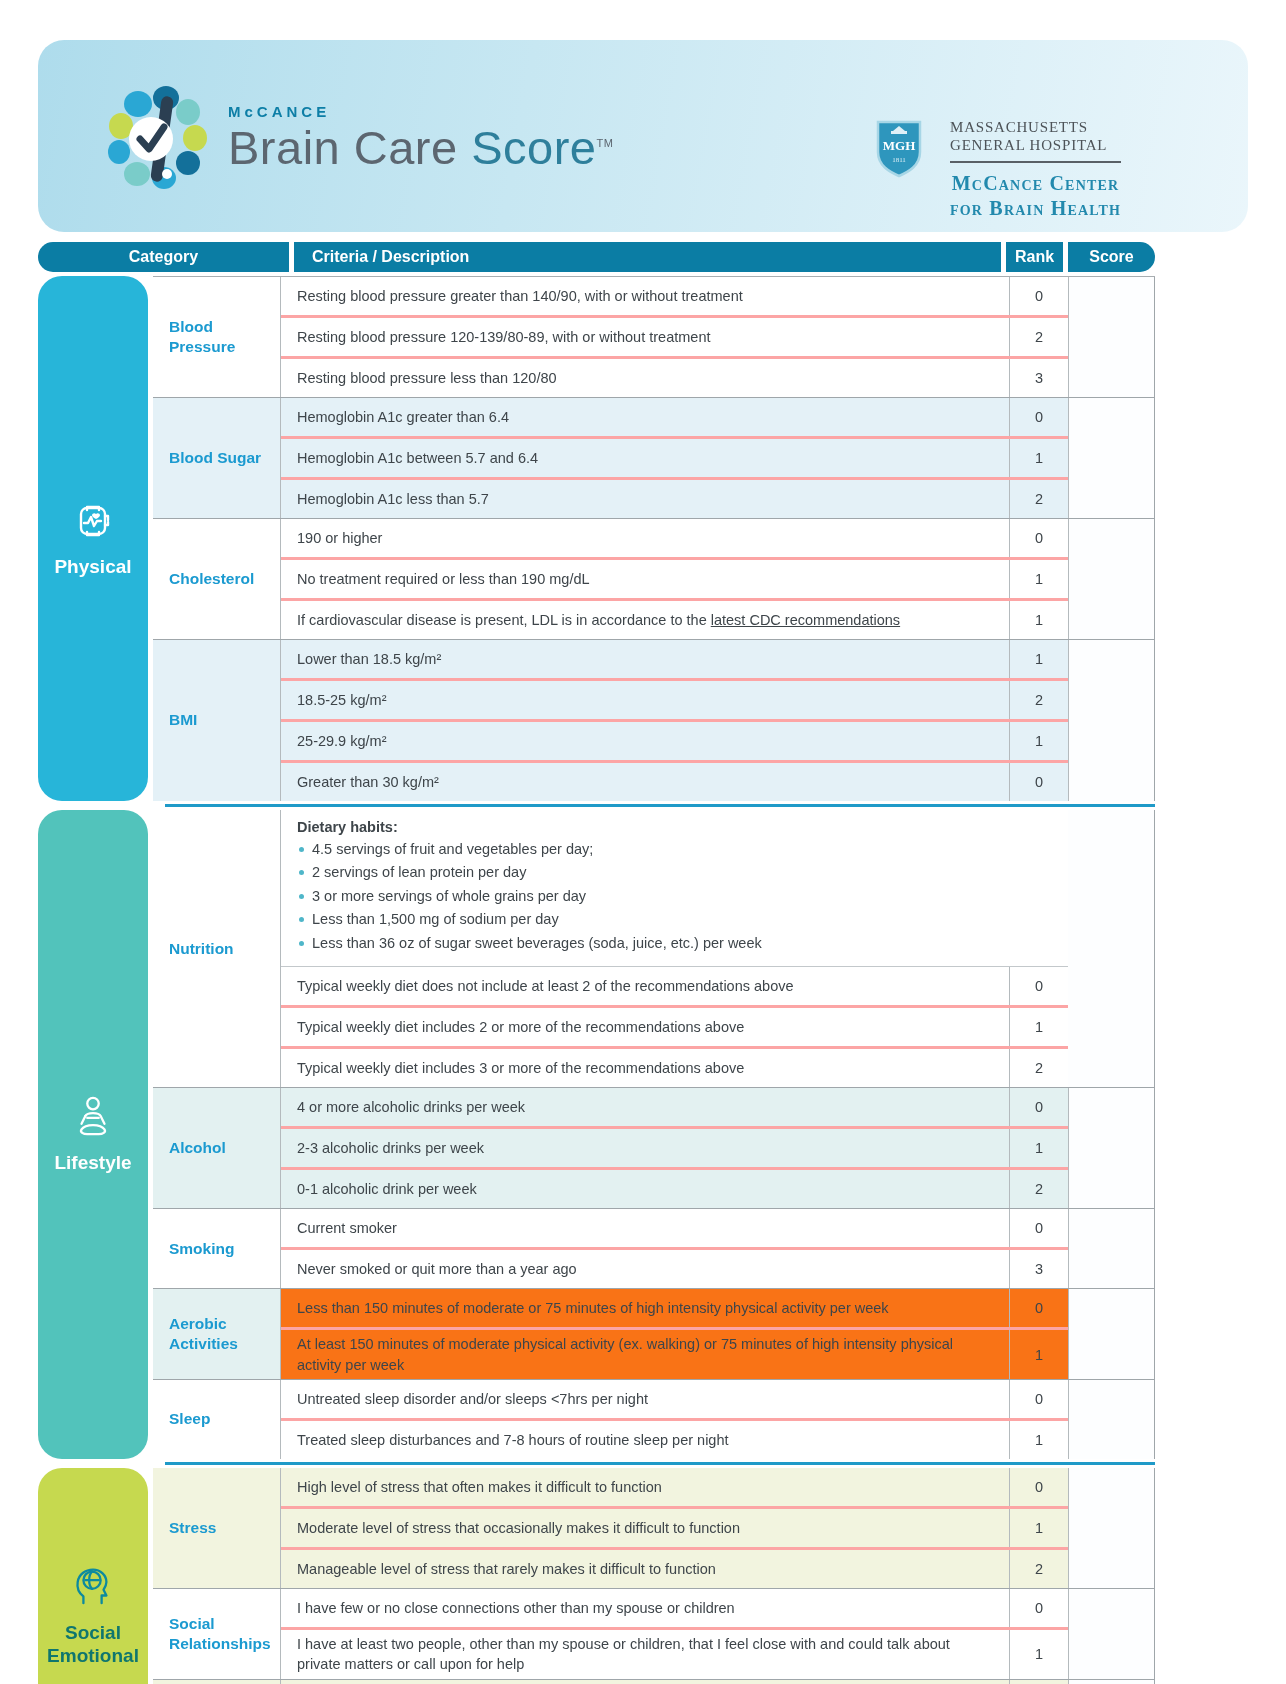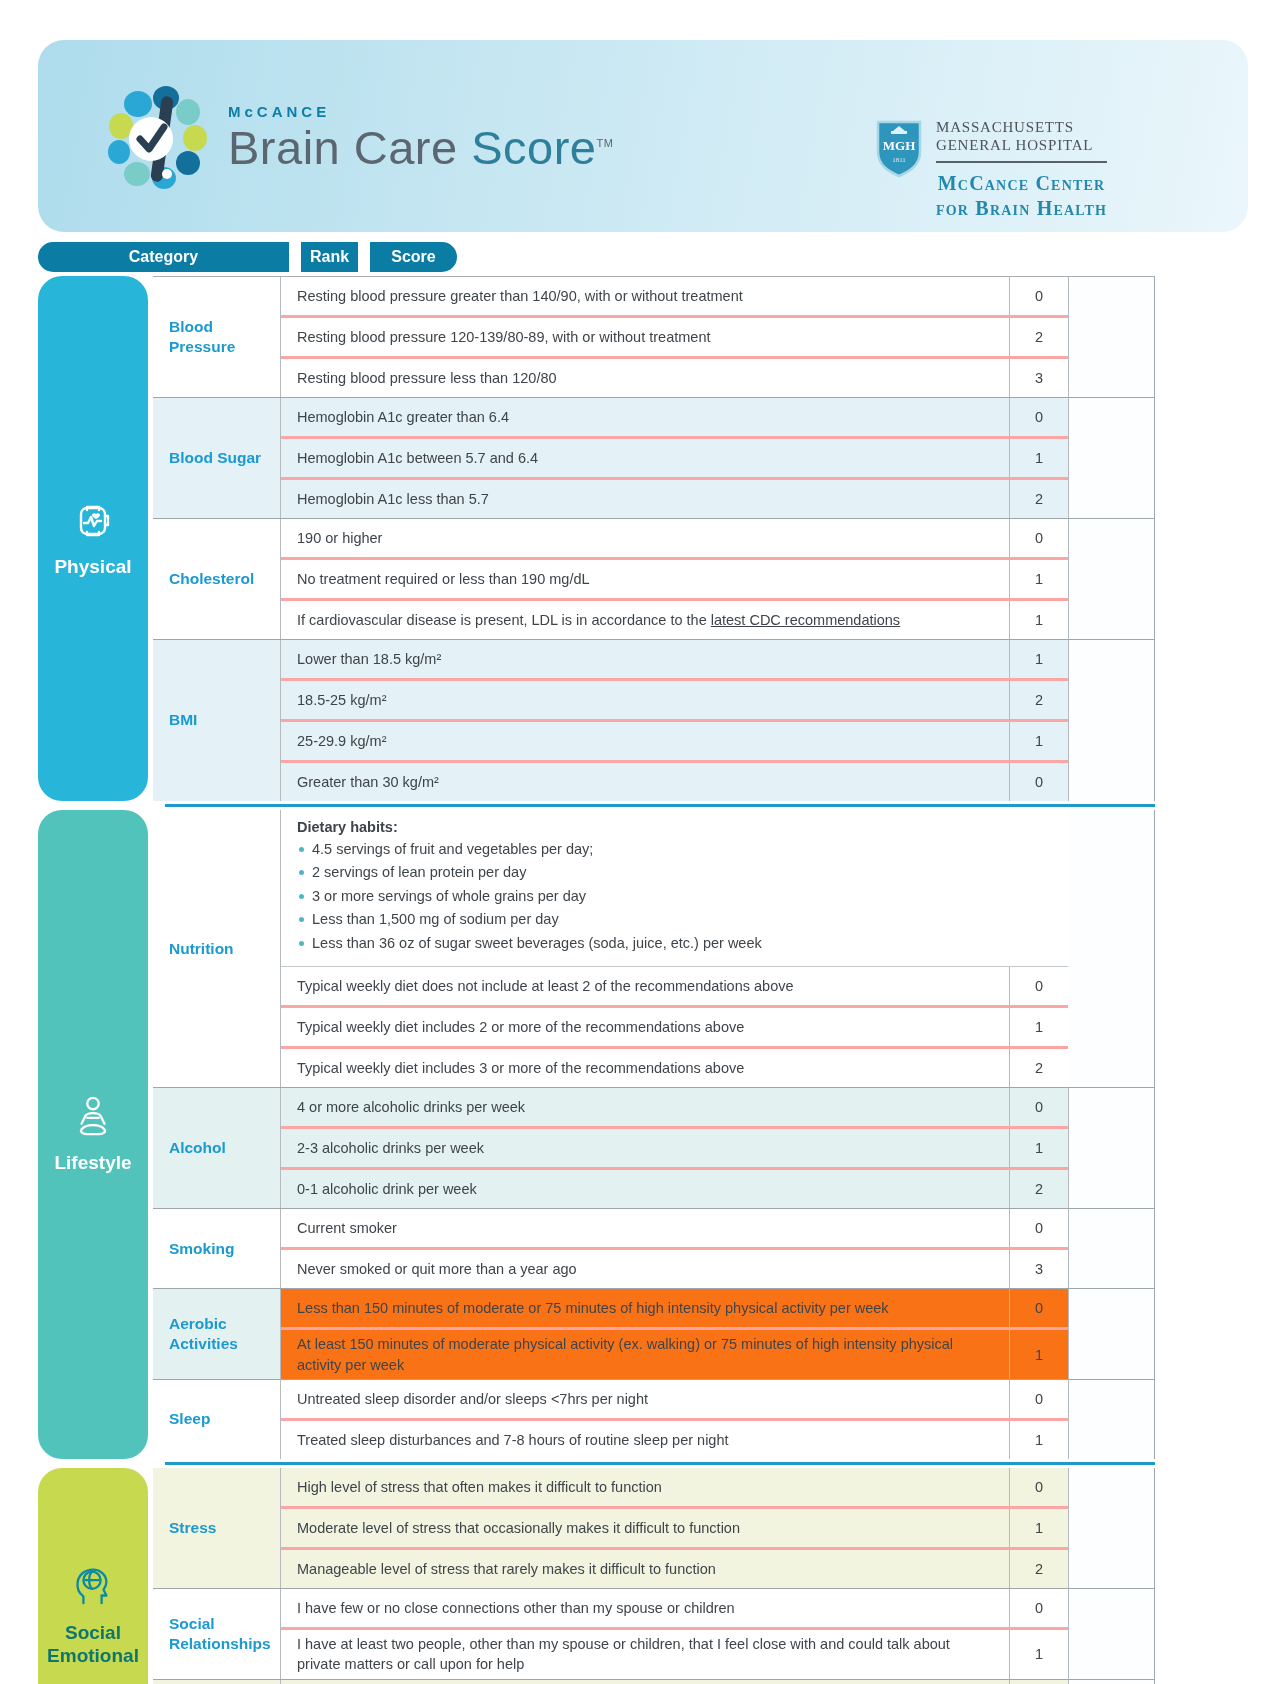--- a/index.html
+++ b/index.html
@@ -9,30 +9,30 @@
   
   .banner{position:relative;margin:40px 38px 10px 38px;width:1210px;height:192px;border-radius:26px;
           background:linear-gradient(100deg,#aedcec 0%,#c7e7f2 40%,#eaf6fb 100%);}
   .brand{position:absolute;left:66px;top:42px;display:flex;align-items:center;}
   .brand-logo{width:108px;height:110px;margin-right:16px;}
   .brand-small{font-size:15px;font-weight:bold;letter-spacing:4px;color:#0d7ea6;margin-bottom:4px;}
   .brand-main{font-size:47px;color:#5c6670;letter-spacing:.5px;line-height:1;}
   .brand-main .score-word{color:#2e7f9b;}
   .brand-main sup{font-size:11px;color:#5c6670;}
   .mgh{position:absolute;left:838px;top:78px;display:flex;align-items:flex-start;}
-  .mgh-shield{width:46px;height:60px;margin-right:14px;}
+  .mgh-shield{width:46px;height:60px;margin-right:28px;}
   .mgh-text{display:flex;flex-direction:column;}
   .mgh-name{font-family:"Liberation Serif",serif;font-size:15px;color:#4d5358;letter-spacing:.8px;line-height:1.2;}
   .mgh-rule{height:2px;background:#596066;margin:7px 0 8px 0;width:100%;}
   .mgh-center{font-family:"Liberation Serif",serif;font-variant:small-caps;font-weight:bold;font-size:20px;
               color:#2289ad;letter-spacing:1.2px;line-height:1.25;text-align:center;}
 
   
   .score-table{margin:0 38px;width:1117px;}
-  .thead{display:flex;gap:12px;margin-bottom:4px;}
+  .thead{display:flex;gap:5px;margin-bottom:4px;}
   .th{background:#0b7da4;color:#fff;font-weight:bold;font-size:16px;height:30px;display:flex;align-items:center;}
   .th-category{width:251px;border-radius:15px 0 0 15px;justify-content:center;}
   .th-criteria{width:707px;padding-left:18px;box-sizing:border-box;}
   .th-rank{width:57px;justify-content:center;}
   .th-score{width:87px;border-radius:0 15px 15px 0;justify-content:center;}
 
   .tbody{}
   .section{display:flex;gap:5px;}
   .section:first-of-type .groups{border-top:1px solid #a8aeb1;}
   .cat-bar{width:110px;flex:none;border-radius:24px;display:flex;flex-direction:column;
@@ -111,20 +111,21 @@
           <div>McCance Center</div>
           <div>for Brain Health</div>
         </div>
       </div>
     </div>
   </div>
 
   <div class="score-table">
     <div class="thead">
       <div class="th th-category">Category</div>
+      <div class="th th-criteria">Criteria / Description</div>
       <div class="th th-rank">Rank</div>
       <div class="th th-score">Score</div>
     </div>
     <div class="tbody">
         <div class="section">
           <div class="cat-bar" style="background: rgb(39, 181, 217);">
             <div class="cat-icon">
               <svg viewBox="0 0 44 44" width="44" height="44" fill="none" stroke="#ffffff" stroke-width="2.4" stroke-linecap="round" stroke-linejoin="round">
                 <rect x="10" y="9" width="24" height="26" rx="6"></rect>
                 <path d="M16 11 v-3 h12 v3 M16 33 v3 h12 v-3"></path>

